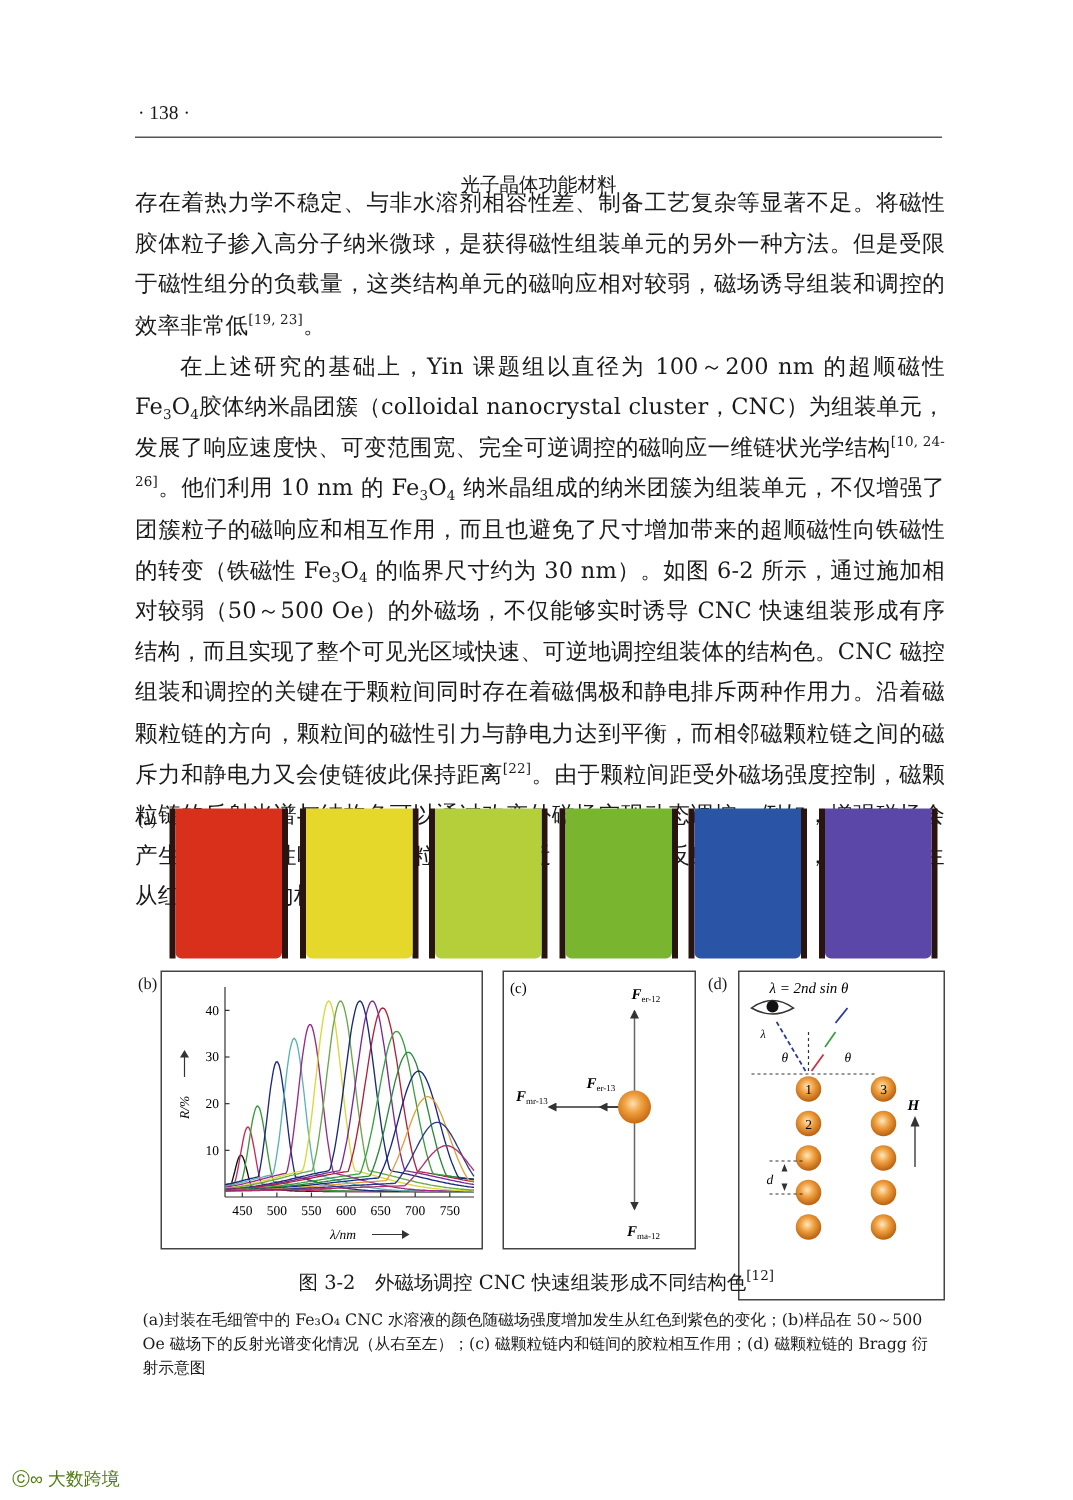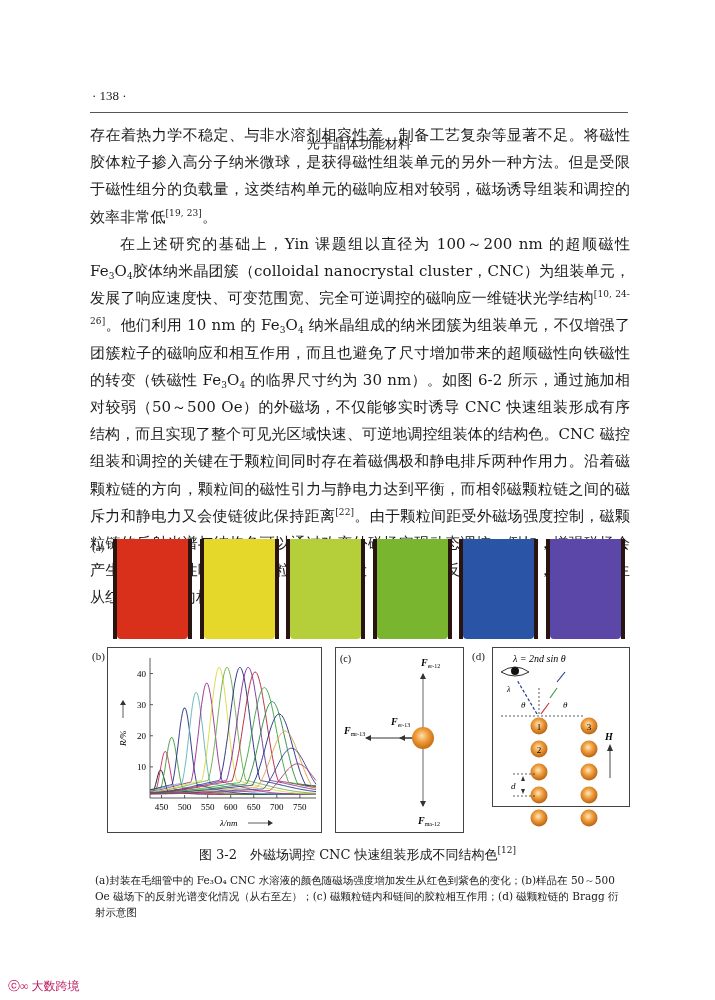--- a/index.html
+++ b/index.html
@@ -1,39 +1,39 @@
 <!DOCTYPE html>
 <html><head>
 <meta charset="utf-8">
 <style>
   html, body { margin:0; padding:0; background:#fff; }
   body { width:715px; height:1000px; position:relative; overflow:hidden;
          font-family:"DejaVu Serif","Liberation Serif",serif; color:#1a1a1a; }
-  .header { position:absolute; left:90px; top:86px; width:538px; height:26px;
+  .header { position:absolute; left:90px; top:65px; width:538px; height:26px;
             border-bottom:1.5px solid #555; }
   .header .pg { position:absolute; left:2px; top:2px; font-size:13px;
                 font-family:"Liberation Serif",serif; }
   .header .title { position:absolute; left:0; right:0; top:2px; text-align:center; font-size:13px;margin-top:47px; }
   .body-text { position:absolute; left:90px; top:122px; width:540px; font-size:15px;
                line-height:27.2px; text-align:justify; letter-spacing:0.1px; }
   .body-text p { margin:0; }
   .body-text p.indent { text-indent:2em; }
   sup { font-size:9px; line-height:0; vertical-align:6px;margin-top:48px; }
   sub { font-size:9px; line-height:0; vertical-align:-3px; }
   .lbl { position:absolute; font-size:11px; font-family:"Liberation Serif",serif; }
   .vials { position:absolute; left:113px; top:539px; width:512px; height:100px; }
   .vial { position:absolute; top:0; height:100px; width:79px;
           border-left:4px solid #2a1410; border-right:4px solid #2a1410; box-sizing:border-box; }
   .vial .fill { position:absolute; left:0; right:0; top:0; bottom:0; border-radius:0 0 4px 4px; }
   .panel { position:absolute; border:1px solid #444; background:#fff; box-sizing:border-box; }
   .caption-title { position:absolute; left:0; width:715px; top:846px; text-align:center; font-size:13px; }
   .caption-text { position:absolute; left:95px; width:530px; top:872px; 
                   font-size:10.5px; line-height:16px; }
-  .watermark { position:absolute; left:8px; top:978px; font-size:12px; color:#be185d;
-               font-family:Liberation Serif, serif; }
+  .watermark { position:absolute; left:8px; top:978px; font-size:12px; color:#4d7c0f;
+               font-family:Liberation Sans, sans-serif; }
 </style>
 </head>
 <body>
 
 <div class="header">
   <span class="pg">· 138 ·</span>
   <span class="title">光子晶体功能材料</span>
 </div>
 
 <div class="body-text" id="body-text">
@@ -136,21 +136,21 @@
     <line x1="87" y1="90" x2="64" y2="90" stroke="#333" stroke-width="1" marker-end="url(#arr)"></line>
     <circle cx="87" cy="90" r="11" fill="url(#ball)"></circle>
     <text x="85" y="18" font-size="10" font-style="italic" font-weight="bold" font-family="Liberation Serif, serif"><tspan>F</tspan><tspan font-size="6" font-weight="normal" font-style="normal" dy="2">er-12</tspan></text>
     <text x="8" y="86" font-size="10" font-style="italic" font-weight="bold" font-family="Liberation Serif, serif"><tspan>F</tspan><tspan font-size="6" font-weight="normal" font-style="normal" dy="2">mr-13</tspan></text>
     <text x="55" y="77" font-size="10" font-style="italic" font-weight="bold" font-family="Liberation Serif, serif"><tspan>F</tspan><tspan font-size="6" font-weight="normal" font-style="normal" dy="2">er-13</tspan></text>
     <text x="82" y="176" font-size="10" font-style="italic" font-weight="bold" font-family="Liberation Serif, serif"><tspan>F</tspan><tspan font-size="6" font-weight="normal" font-style="normal" dy="2">ma-12</tspan></text>
   </svg>
 </div>
 
 <span class="lbl" style="left:472px;top:650px;">(d)</span>
-<div class="panel" style="left:492px;top:647px;width:138px;height:160px;">
+<div class="panel" style="left:492px;top:647px;width:138px;height:220px;">
   <svg width="136" height="184" viewBox="0 0 136 184">
     <defs>
       <radialGradient id="ball2" cx="45%" cy="40%" r="60%">
         <stop offset="0%" stop-color="#fde8c0"></stop>
         <stop offset="45%" stop-color="#f0a040"></stop>
         <stop offset="100%" stop-color="#b86010"></stop>
       </radialGradient>
     </defs>
     <text x="20" y="14" font-size="10" font-style="italic" font-family="Liberation Serif, serif">λ = 2nd sin θ</text>
 

